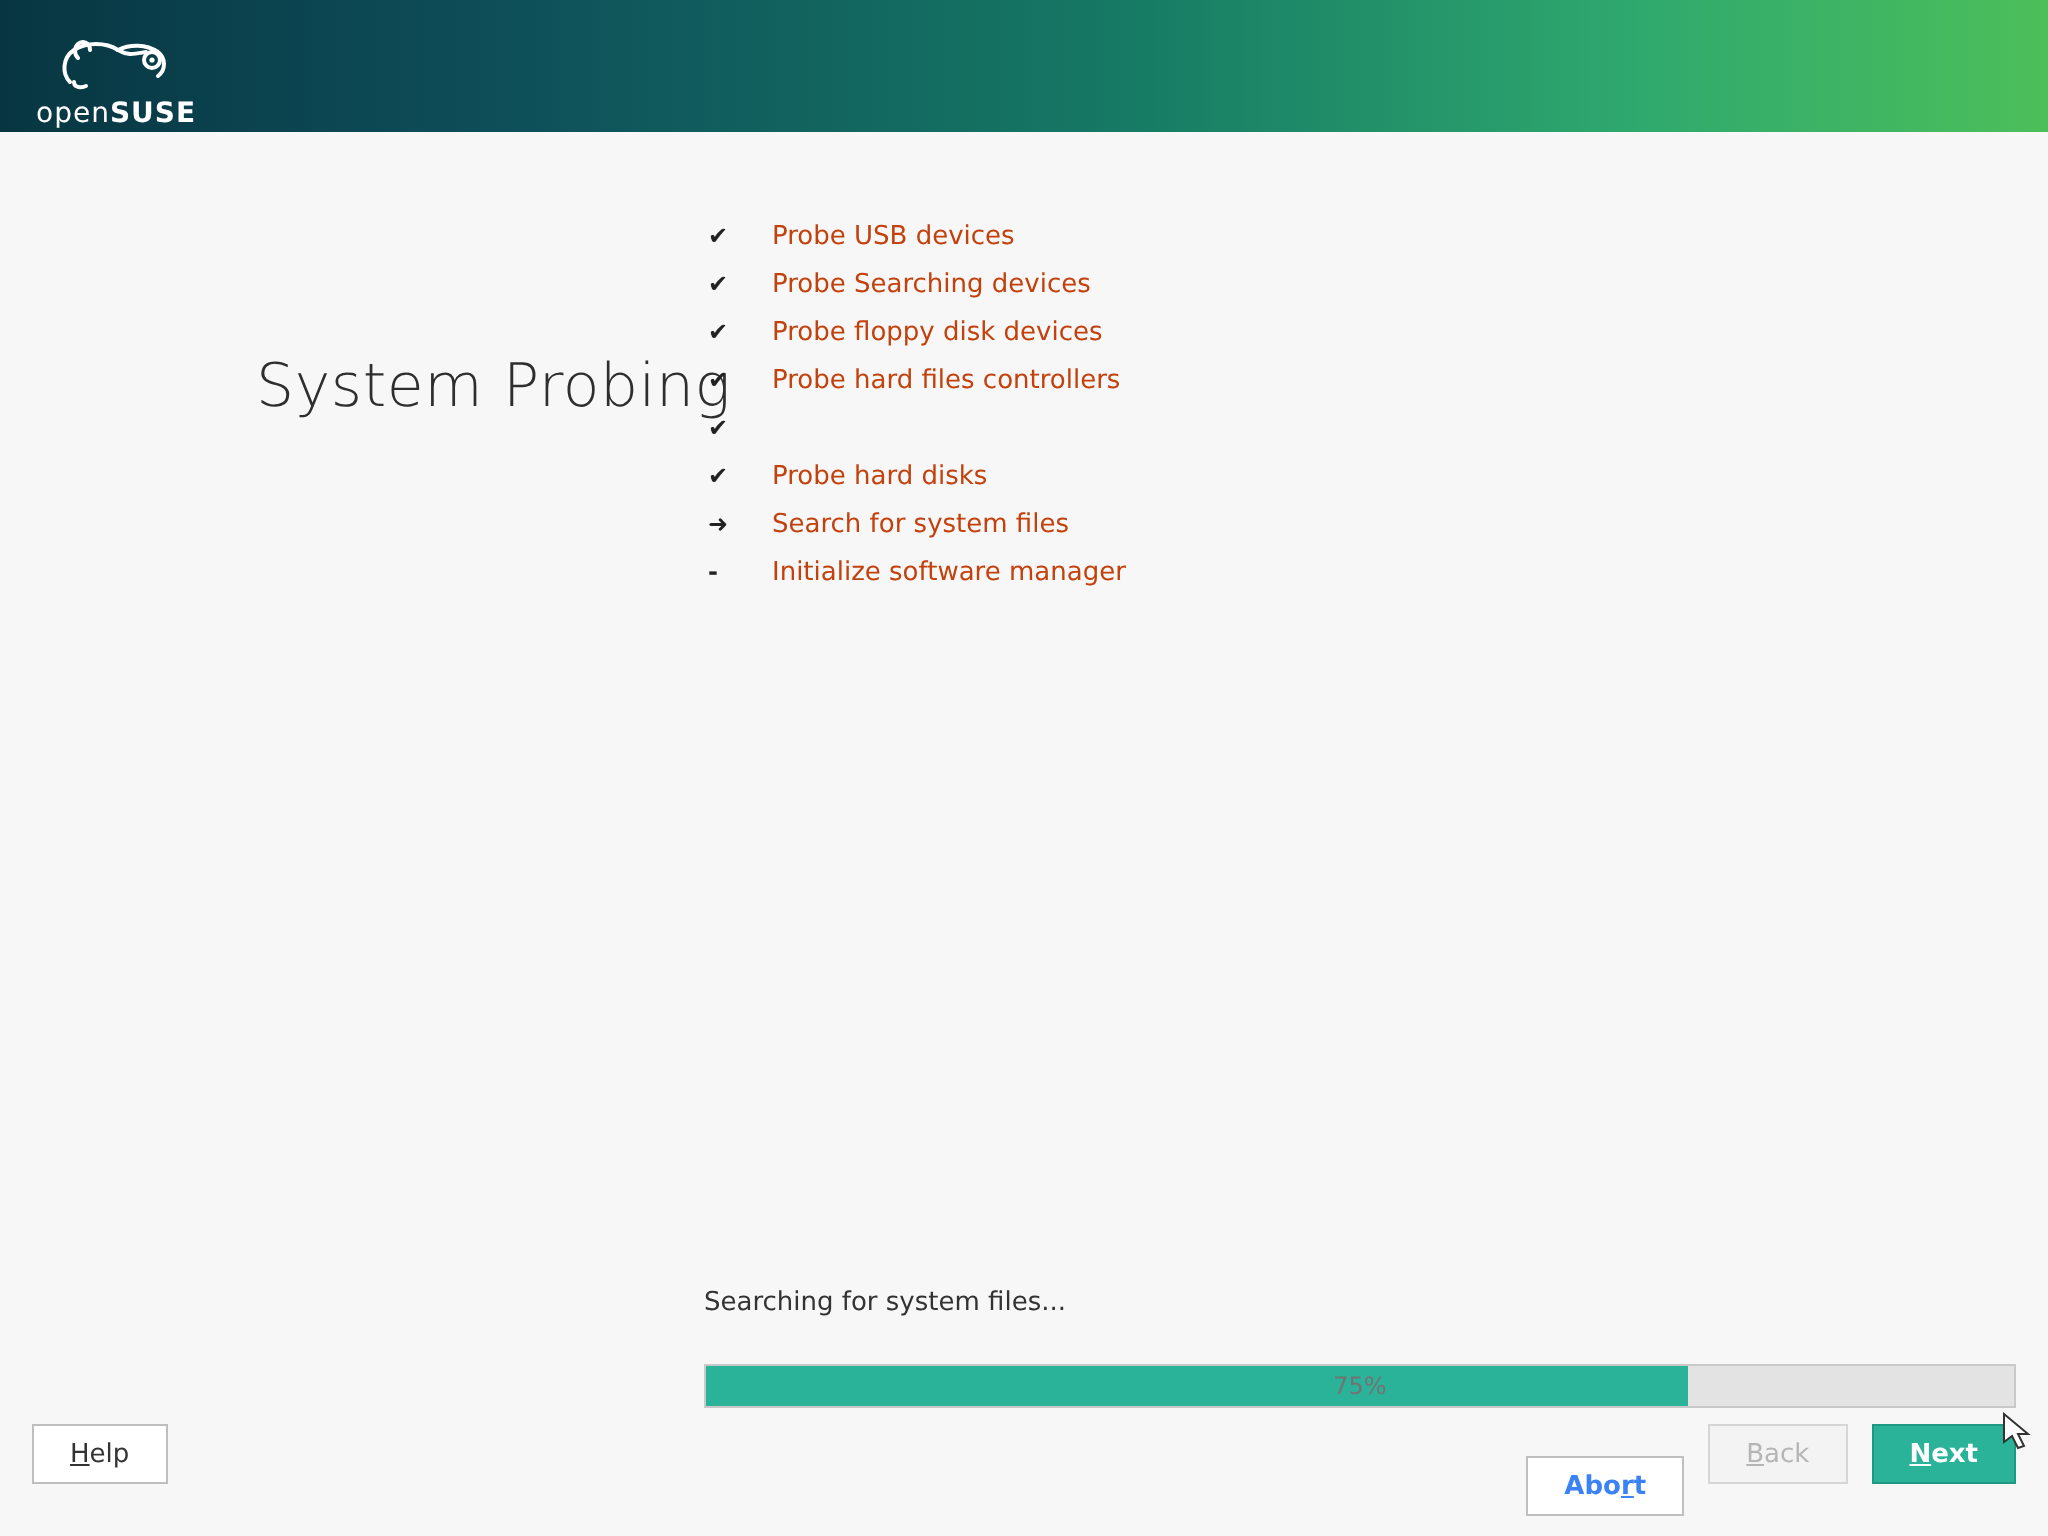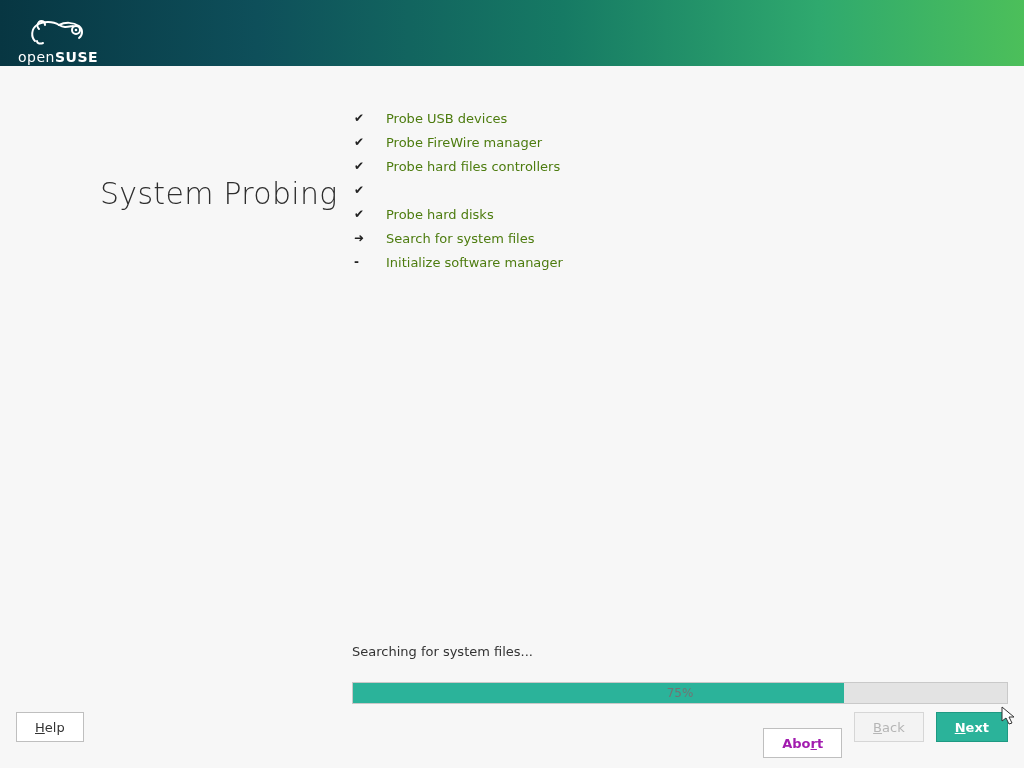--- a/index.html
+++ b/index.html
@@ -17,38 +17,38 @@
     .logo-text { font-size: 14px; color: #fff; margin-top: 2px; letter-spacing: .5px; }
     .logo-text b { font-weight: 700; }
 
     .content {
       position: absolute;
       top: 66px; left: 0; right: 0; bottom: 0;
       background: #f7f7f7;
     }
     .page-title {
       position: absolute;
-      left: 100px; top: 110px;
+      left: 128px; top: 110px;
       font-size: 30px;
       font-weight: 300;
       color: #2e2e2e;
       letter-spacing: .3px;
     }
     .probe-list {
       position: absolute;
       left: 354px; top: 40px;
       font-size: 13px;
       color: #333;
     }
     .probe-row { display: flex; align-items: center; height: 24px; }
     .probe-icon { width: 32px; text-align: left; color: #222; font-weight: 700; font-size: 12px; }
     .probe-icon.check::before { content: "\2714"; }
     .probe-icon.arrow::before { content: "\279C"; }
     .probe-icon.dash::before { content: "-"; font-weight: 700; }
-    .probe-label { color: #4d7c0f; }
+    .probe-label { color: #c2410c; }
 
     .progress-area {
       position: absolute;
       left: 352px; right: 16px; top: 578px;
     }
     .progress-label { font-size: 13px; color: #333; margin-bottom: 23px; }
     .progress-track {
       height: 22px;
       background: #e3e3e3;
       border: 1px solid #c9c9c9;
@@ -77,21 +77,21 @@
       background: #fff;
       border: 1px solid #bfbfbf;
       color: #333;
       display: inline-flex;
       align-items: center;
       justify-content: center;
       cursor: pointer;
       user-select: none;
     }
     .btn .mn { text-decoration: underline; }
-    .btn.abort { color: #a21caf; font-weight: 700; margin-top: 32px; }
+    .btn.abort { color: #3b82f6; font-weight: 700; margin-top: 32px; }
     .btn.disabled { color: #b5b5b5; background: #f3f3f3; border-color: #d6d6d6; cursor: default; }
     .btn.primary { background: #2bb39a; color: #fff; border: 1px solid #1e9a83; font-weight: 700; }
     .spacer { flex: 1; }
     .gap { width: 12px; }
 
     .cursor {
       position: absolute;
       left: 1001px; top: 706px;
       pointer-events: none;
     }
@@ -118,21 +118,25 @@
 <div class="content">
   <div class="page-title">System Probing</div>
 
   <div class="probe-list">
       <div class="probe-row">
         <span class="probe-icon check"></span>
         <span class="probe-label">Probe USB devices</span>
       </div>
       <div class="probe-row">
         <span class="probe-icon check"></span>
-        <span class="probe-label">Probe FireWire manager</span>
+        <span class="probe-label">Probe Searching devices</span>
+      </div>
+      <div class="probe-row">
+        <span class="probe-icon check"></span>
+        <span class="probe-label">Probe floppy disk devices</span>
       </div>
       <div class="probe-row">
         <span class="probe-icon check"></span>
         <span class="probe-label">Probe hard files controllers</span>
       </div>
       <div class="probe-row">
         <span class="probe-icon check"></span>
       </div>
       <div class="probe-row">
         <span class="probe-icon check"></span>

